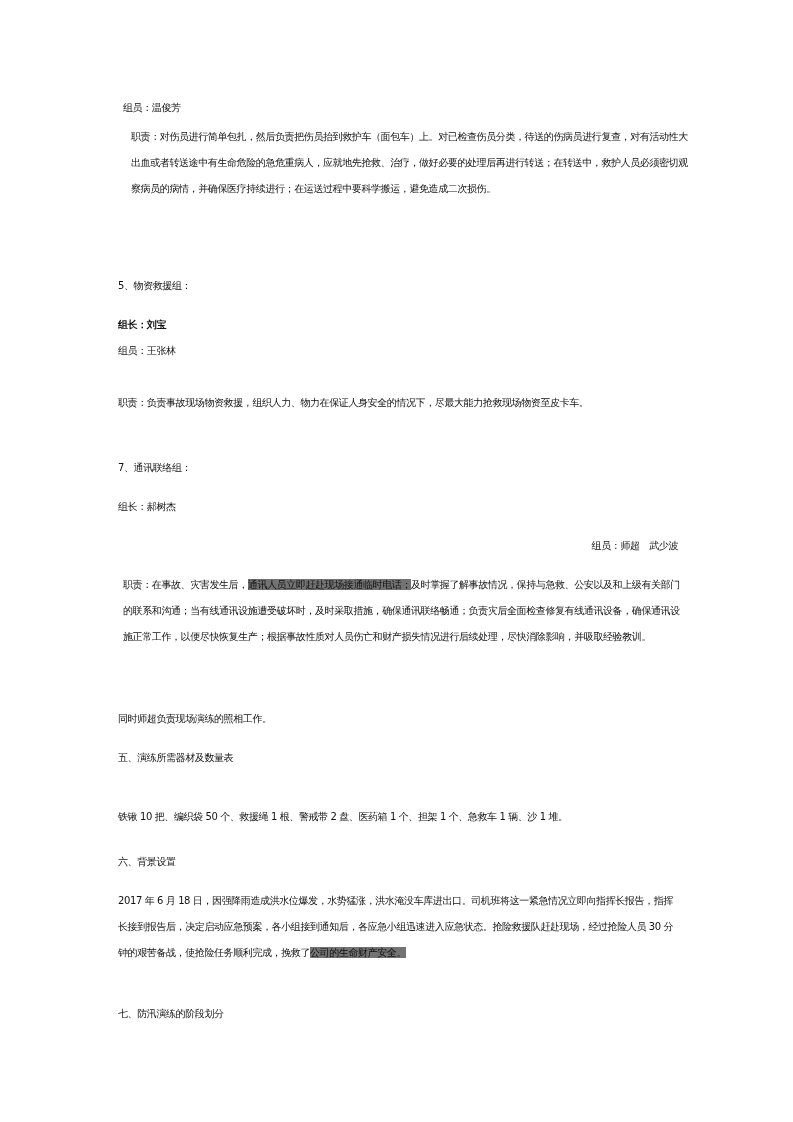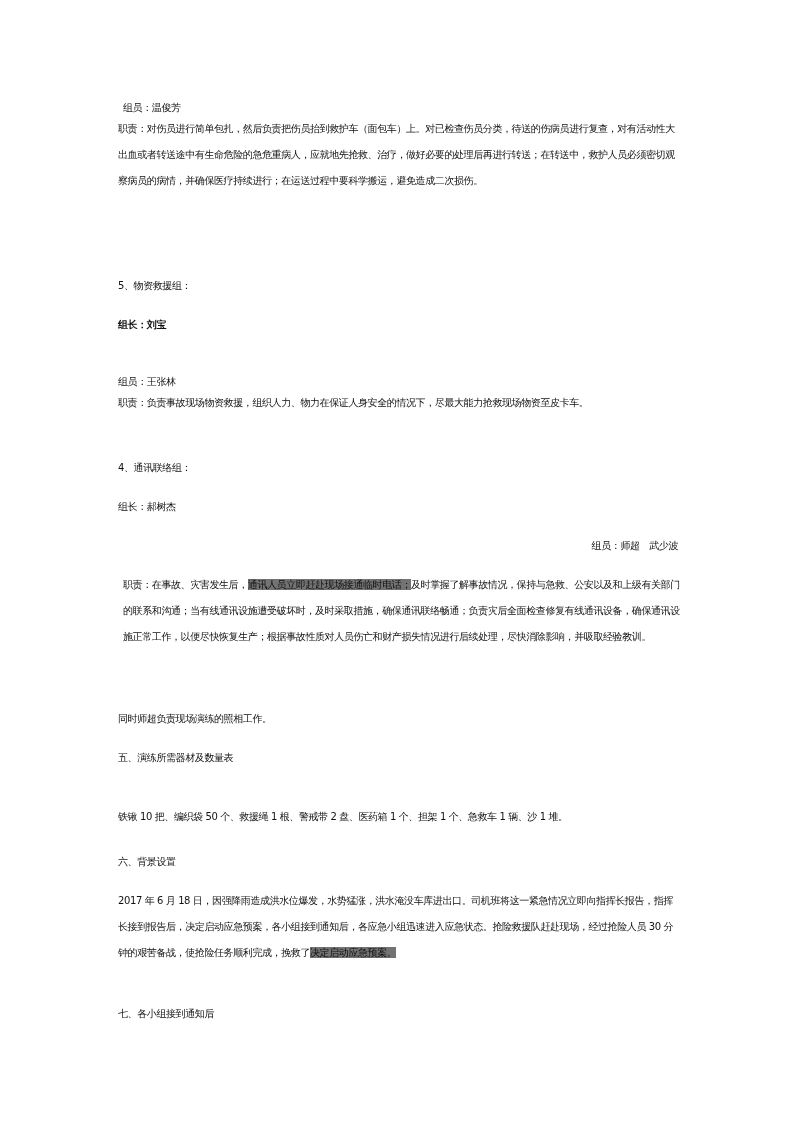--- a/index.html
+++ b/index.html
@@ -35,42 +35,42 @@
     .hl {
       background: #737373;
     }
   </style>
 </head>
 <body>
 
 <div class="page">
   <div class="p indent" style="top:95px;">组员：温俊芳</div>
 
-  <div class="p" style="top:116px;">职责：对伤员进行简单包扎，然后负责把伤员抬到救护车（面包车）上。对已检查伤员分类，待送的伤病员进行复查，对有活动性大出血或者转送途中有生命危险的急危重病人，应就地先抢救、治疗，做好必要的处理后再进行转送；在转送中，救护人员必须密切观察病员的病情，并确保医疗持续进行；在运送过程中要科学搬运，避免造成二次损伤。</div>
+  <div class="p" style="top:124px;margin-left:13px;">职责：对伤员进行简单包扎，然后负责把伤员抬到救护车（面包车）上。对已检查伤员分类，待送的伤病员进行复查，对有活动性大出血或者转送途中有生命危险的急危重病人，应就地先抢救、治疗，做好必要的处理后再进行转送；在转送中，救护人员必须密切观察病员的病情，并确保医疗持续进行；在运送过程中要科学搬运，避免造成二次损伤。</div>
 
   <div class="p" style="top:273px;">5、物资救援组：</div>
 
   <div class="p" style="top:312px;font-weight:bold;">组长：刘宝</div>
 
-  <div class="p" style="top:369px;">组员：王张林</div>
+  <div class="p" style="top:338px;">组员：王张林</div>
 
   <div class="p" style="top:390px;">职责：负责事故现场物资救援，组织人力、物力在保证人身安全的情况下，尽最大能力抢救现场物资至皮卡车。</div>
 
-  <div class="p" style="top:455px;">4、通讯联络组：</div>
+  <div class="p" style="top:455px;">7、通讯联络组：</div>
 
   <div class="p" style="top:494px;">组长：郝树杰</div>
 
   <div class="p" style="top:533px;text-align:right;">组员：师超　武少波</div>
 
   <div class="p indent" style="top:572px;"><span>职责：在事故、灾害发生后，</span><span class="hl">通讯人员立即赶赴现场接通临时电话；</span><span>及时掌握了解事故情况，保持与急救、公安以及和上级有关部门的联系和沟通；当有线通讯设施遭受破坏时，及时采取措施，确保通讯联络畅通；负责灾后全面检查修复有线通讯设备，确保通讯设施正常工作，以便尽快恢复生产；根据事故性质对人员伤亡和财产损失情况进行后续处理，尽快消除影响，并吸取经验教训。</span></div>
 
   <div class="p" style="top:706px;">同时师超负责现场演练的照相工作。</div>
 
   <div class="p" style="top:745px;">五、演练所需器材及数量表</div>
 
   <div class="p" style="top:804px;">铁锹 10 把、编织袋 50 个、救援绳 1 根、警戒带 2 盘、医药箱 1 个、担架 1 个、急救车 1 辆、沙 1 堆。</div>
 
   <div class="p" style="top:849px;">六、背景设置</div>
 
-  <div class="p" style="top:888px;"><span>2017 年 6 月 18 日，因强降雨造成洪水位爆发，水势猛涨，洪水淹没车库进出口。司机班将这一紧急情况立即向指挥长报告，指挥长接到报告后，决定启动应急预案，各小组接到通知后，各应急小组迅速进入应急状态。抢险救援队赶赴现场，经过抢险人员 30 分钟的艰苦备战，使抢险任务顺利完成，挽救了</span><span class="hl">决定启动应急预案。</span></div>
+  <div class="p" style="top:888px;"><span>2017 年 6 月 18 日，因强降雨造成洪水位爆发，水势猛涨，洪水淹没车库进出口。司机班将这一紧急情况立即向指挥长报告，指挥长接到报告后，决定启动应急预案，各小组接到通知后，各应急小组迅速进入应急状态。抢险救援队赶赴现场，经过抢险人员 30 分钟的艰苦备战，使抢险任务顺利完成，挽救了</span><span class="hl">公司的生命财产安全。</span></div>
 
-  <div class="p" style="top:1001px;">七、各小组接到通知后</div>
+  <div class="p" style="top:1001px;">七、防汛演练的阶段划分</div>
 </div>
 
 </body></html>

